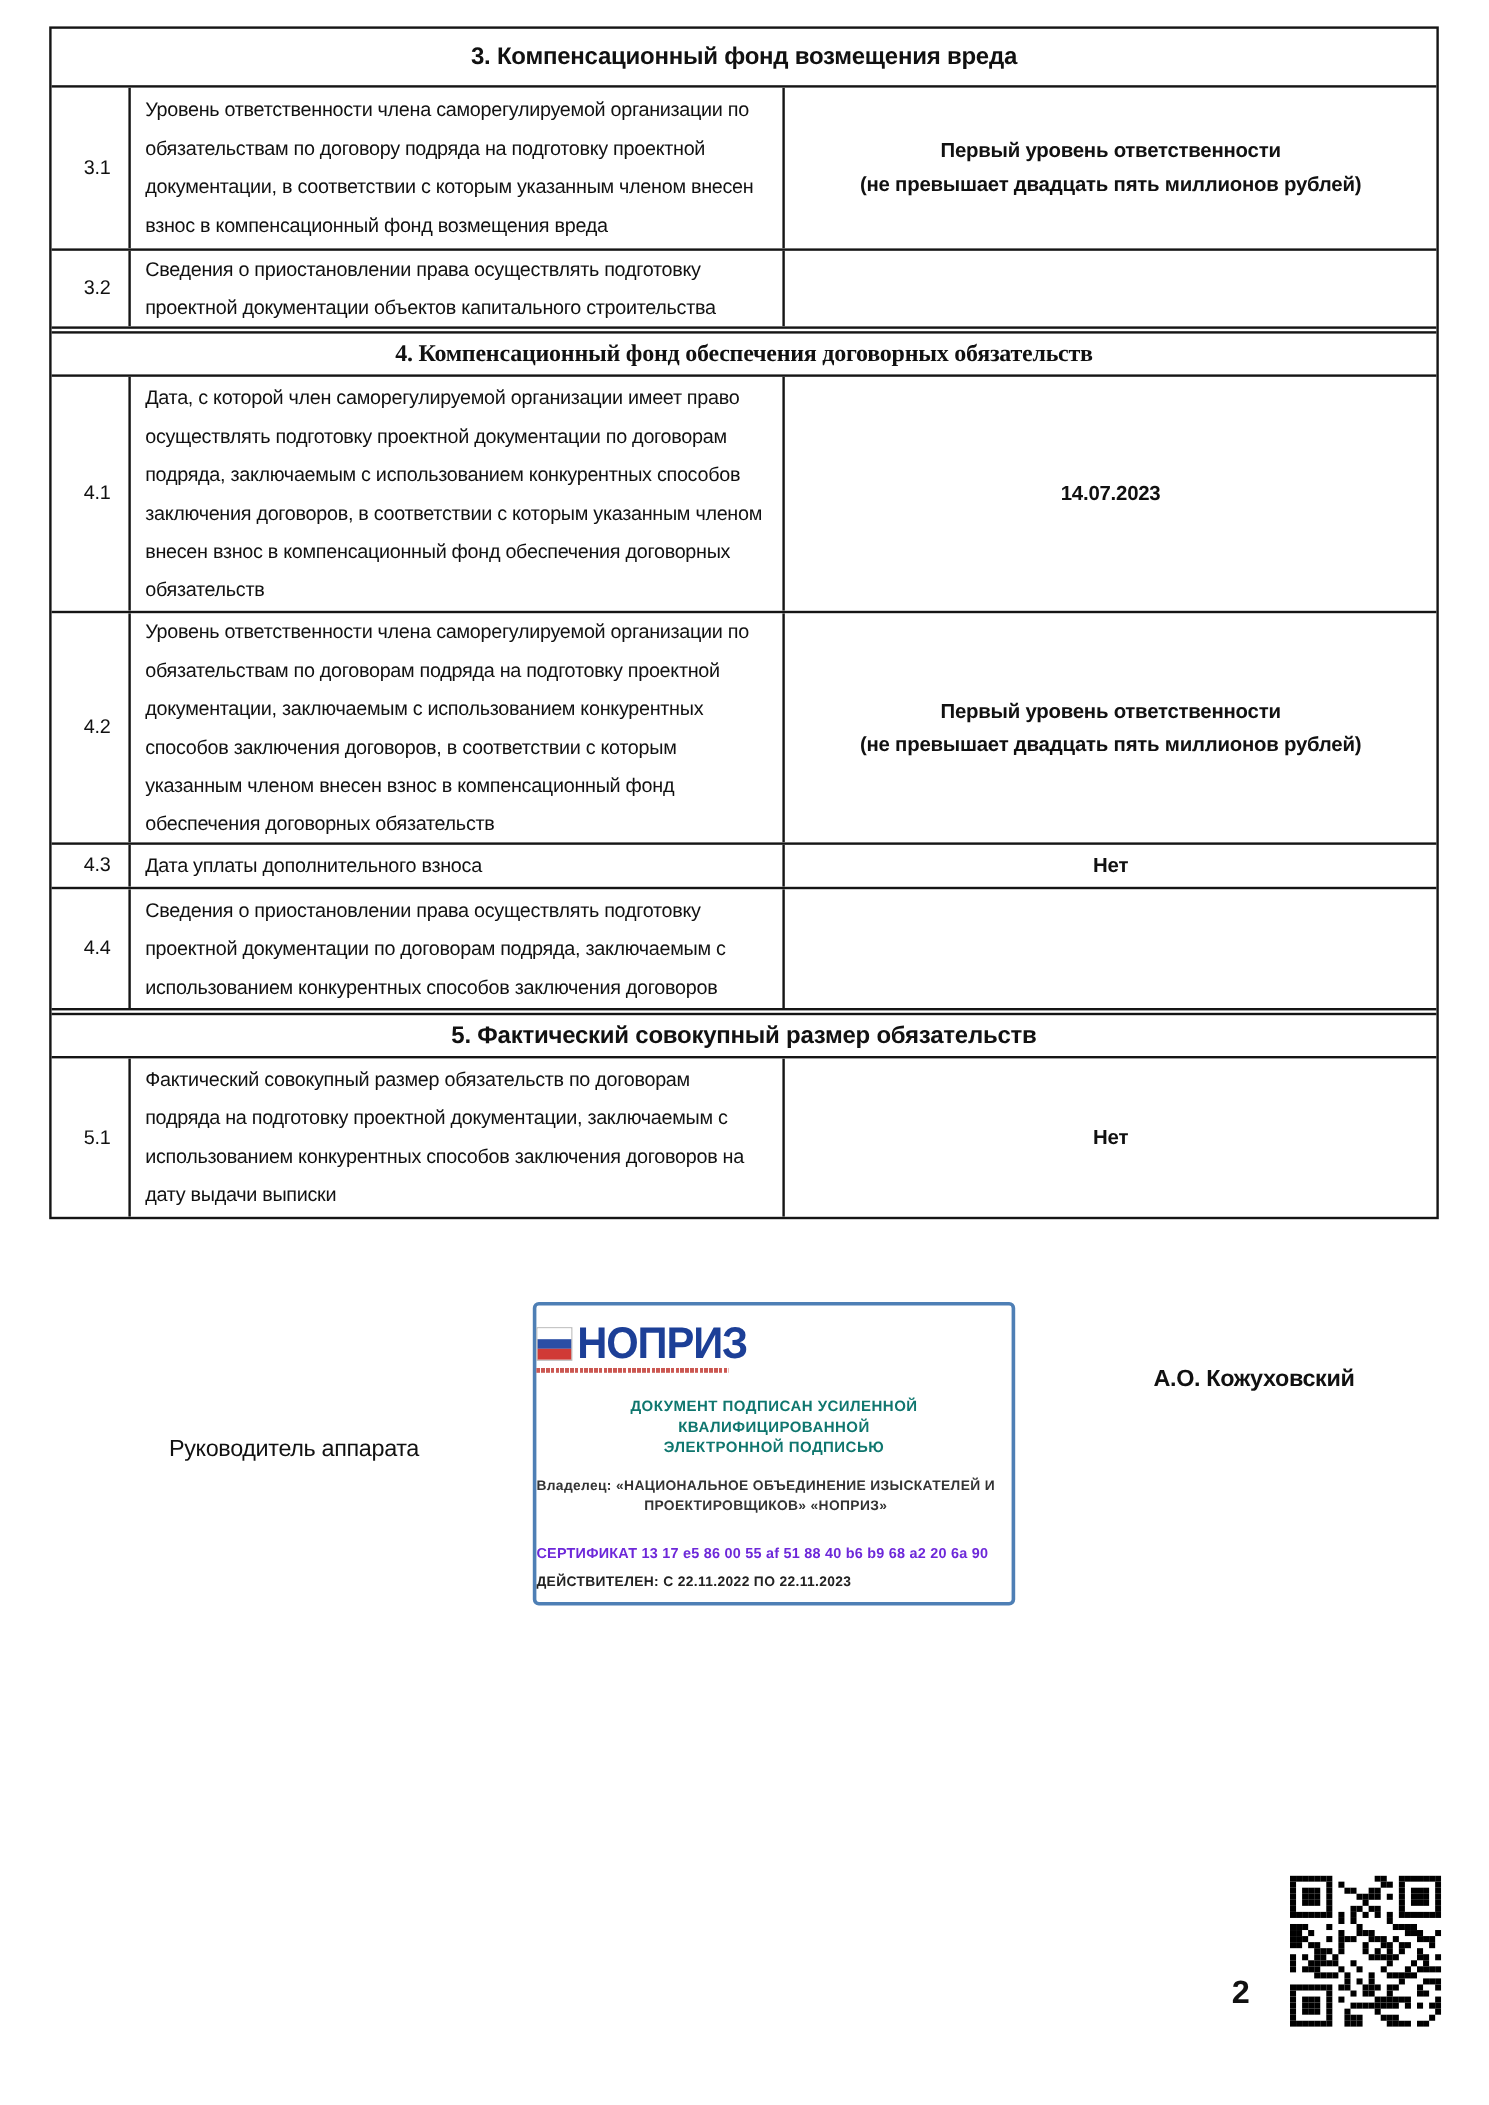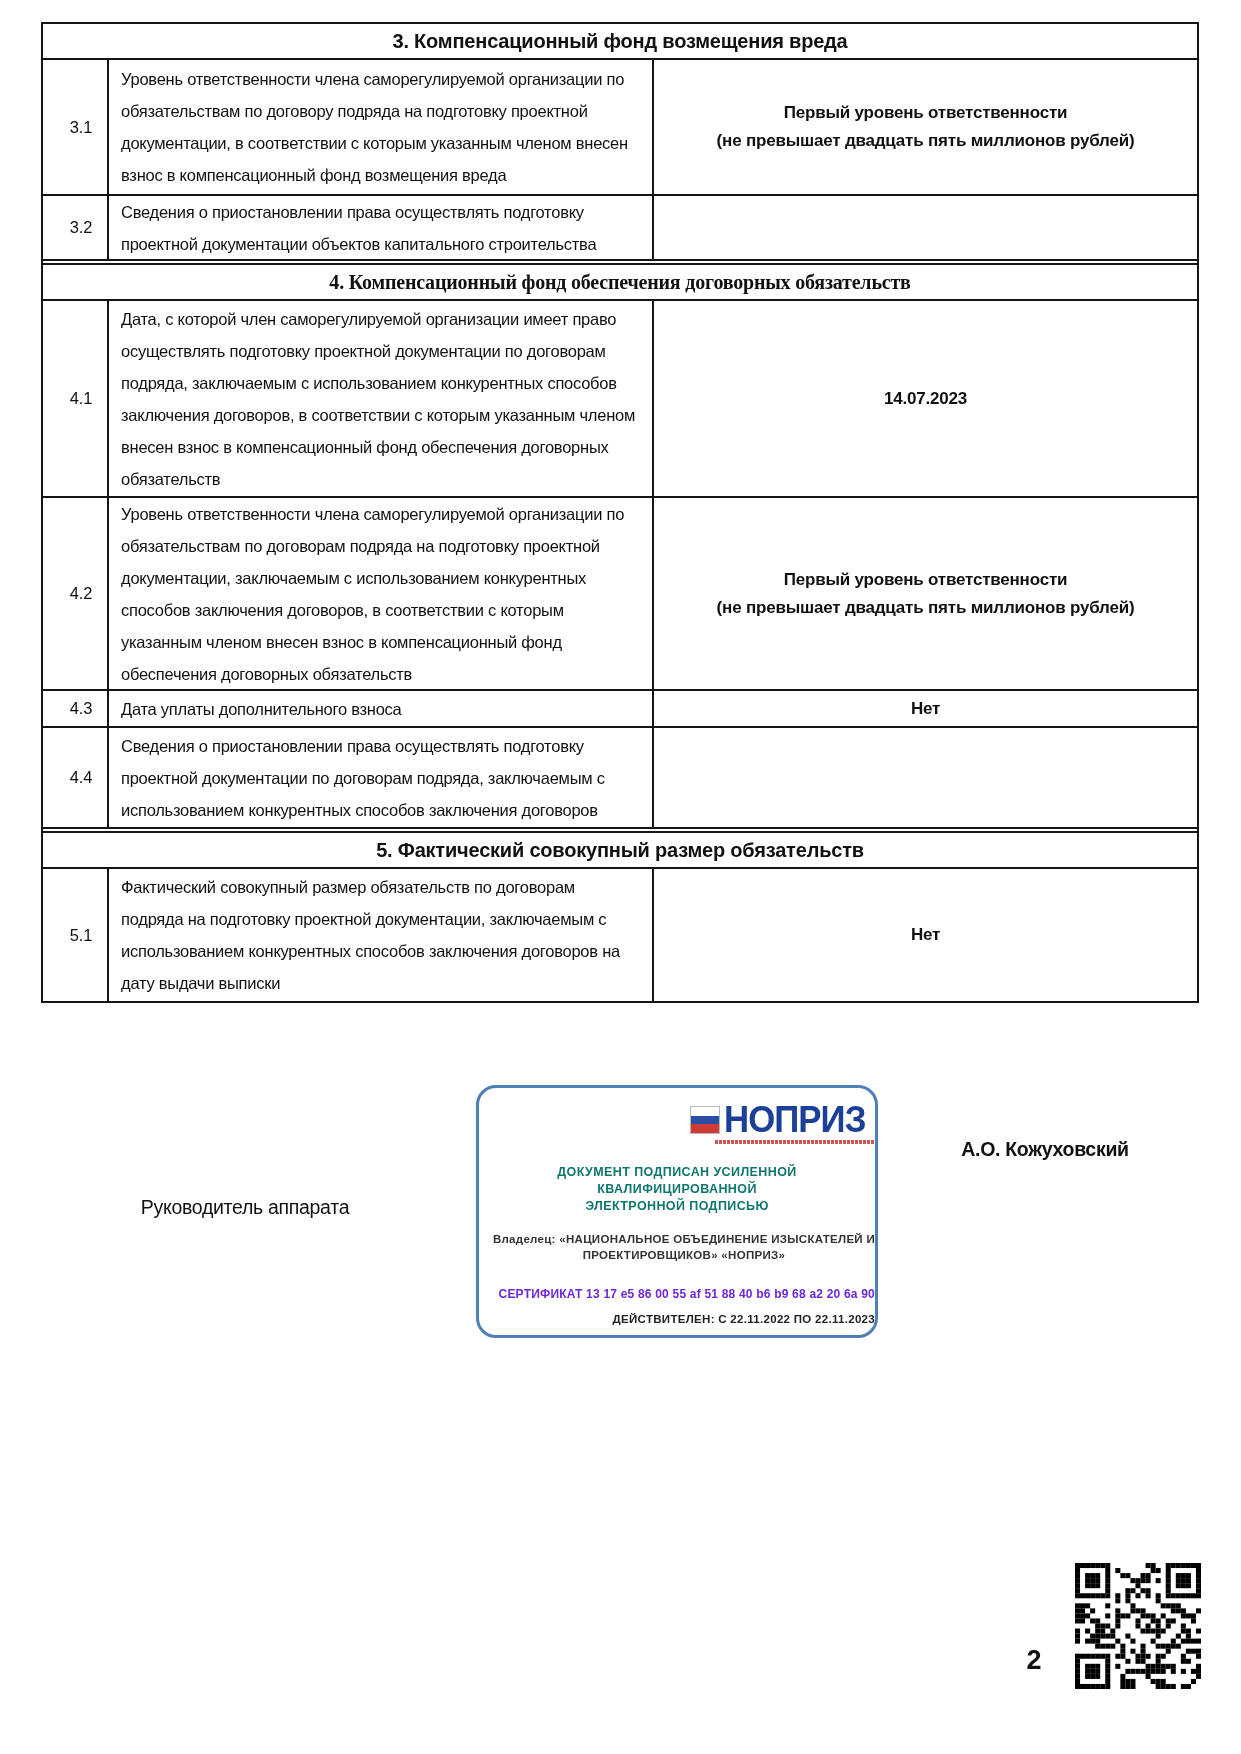--- a/index.html
+++ b/index.html
@@ -45,22 +45,22 @@
   }
   .sig-right{
     position:absolute;left:915px;top:1138px;width:260px;text-align:center;
     font-weight:bold;font-size:19.5px;letter-spacing:-0.3px;
   }
 
   
   .stamp{
     position:absolute;left:444px;top:1085px;width:402px;height:253px;
     box-sizing:border-box;border:3px solid var(--stamp-border,#4e7fb5);
-    border-radius:20px;background:#fff;
-    display:flex;flex-direction:column;align-items:flex-end;margin-left:32px;
+    border-radius:5px;background:#fff;
+    display:flex;flex-direction:column;align-items:flex-start;
   }
   .stamp-logo{display:flex;align-items:center;gap:4px;margin-top:14px;}
   .flag{width:30px;height:28px;display:inline-flex;flex-direction:column;border:1px solid #b8b8b8;box-sizing:border-box;}
   .flag i{flex:1;display:block;}
   .flag .fw{background:#ffffff;}
   .flag .fb{background:var(--flag-blue,#2b4ea5);}
   .flag .fr{background:var(--flag-red,#d03a36);}
   .logo-text{
     font-weight:bold;font-size:37px;line-height:36px;color:var(--logo-blue,#1c3f97);
     letter-spacing:-1px;transform:scaleX(0.94);transform-origin:left center;
@@ -77,21 +77,21 @@
   
   .page-number{position:absolute;left:1014px;top:1645px;width:40px;text-align:center;font-weight:bold;font-size:27px;}
   .qr{position:absolute;left:1075px;top:1563px;width:126px;height:126px;}
 </style>
 </head>
 <body>
 
 <div class="page">
 
   <div class="doc-table" id="doc-table">
-      <div class="sec-header" style="height: 36px;">3. Компенсационный фонд возмещения вреда</div>
+      <div class="sec-header" style="height: 49px;">3. Компенсационный фонд возмещения вреда</div>
       <div class="row" style="height: 134px;">
         <div class="cell num">3.1</div>
         <div class="cell desc">Уровень ответственности члена саморегулируемой организации по обязательствам по договору подряда на подготовку проектной документации, в соответствии с которым указанным членом внесен взнос в компенсационный фонд возмещения вреда</div>
         <div class="cell val">
           <div class="val-line">Первый уровень ответственности</div>
           <div class="val-line">(не превышает двадцать пять миллионов рублей)</div>
         </div>
       </div>
       <div class="row" style="height: 65px;">
         <div class="cell num">3.2</div>

